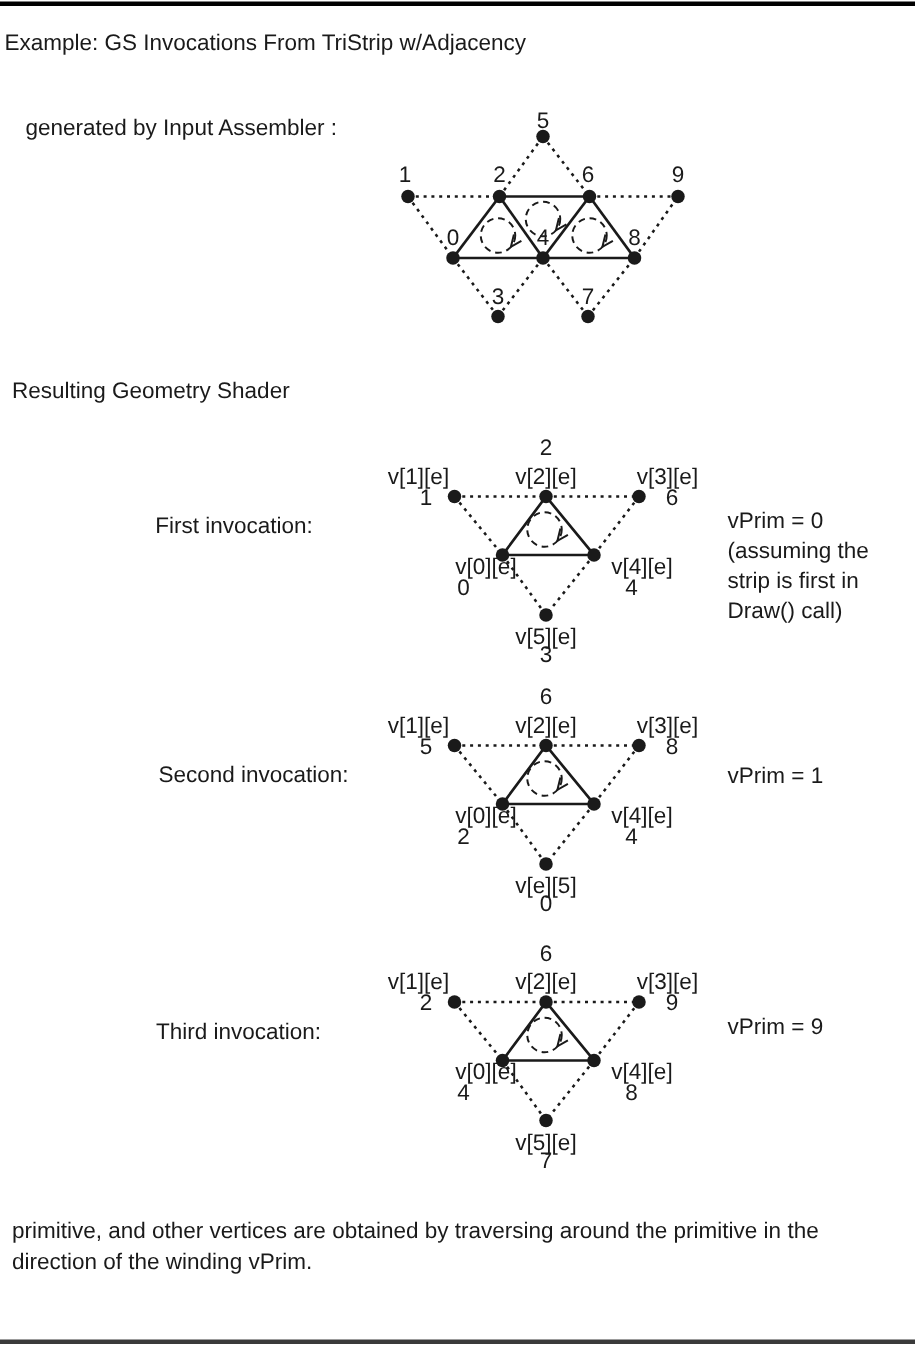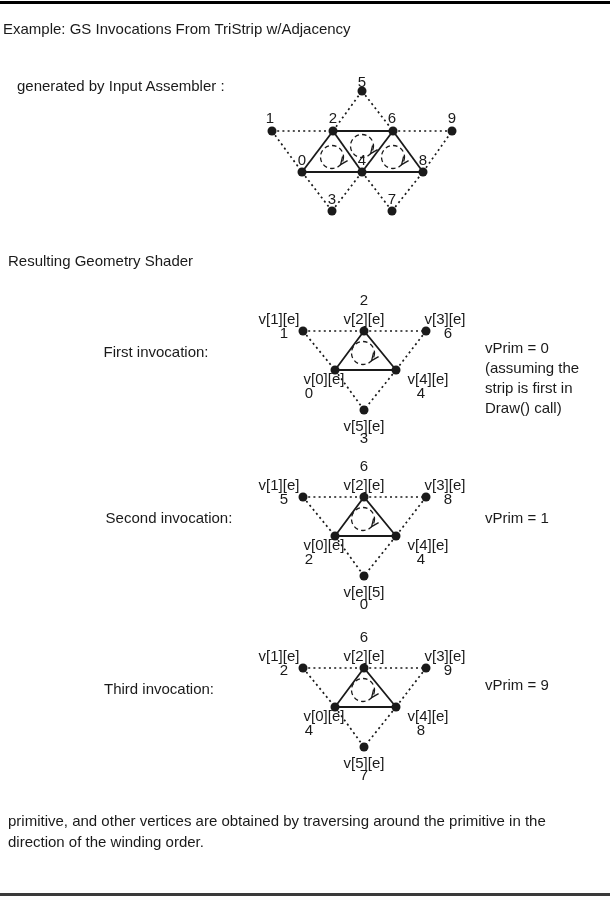--- a/index.html
+++ b/index.html
@@ -203,16 +203,16 @@
   <span class="lbl p-n4">8</span>
   <span class="lbl p-v5">v[5][e]</span>
   <span class="lbl p-n5">7</span>
 </div>
 <div class="vprim" style="top:675px;">
   <div>vPrim = 9</div>
 </div>
 
 <div class="textblock footer" style="left:8px; top:810px;">
   <div>primitive, and other vertices are obtained by traversing around the primitive in the</div>
-  <div>direction of the winding order.</div>
+  <div>direction of the winding vPrim.</div>
 </div>
 
 <div class="rule bottom"></div>
 
 </body></html>

